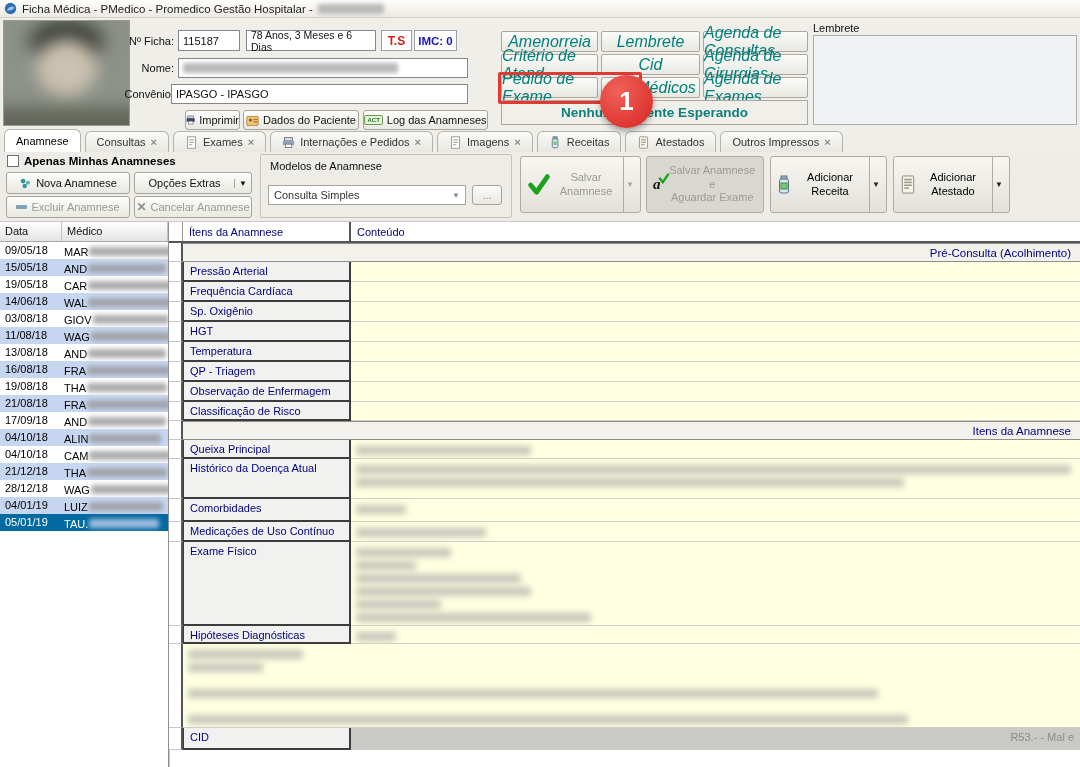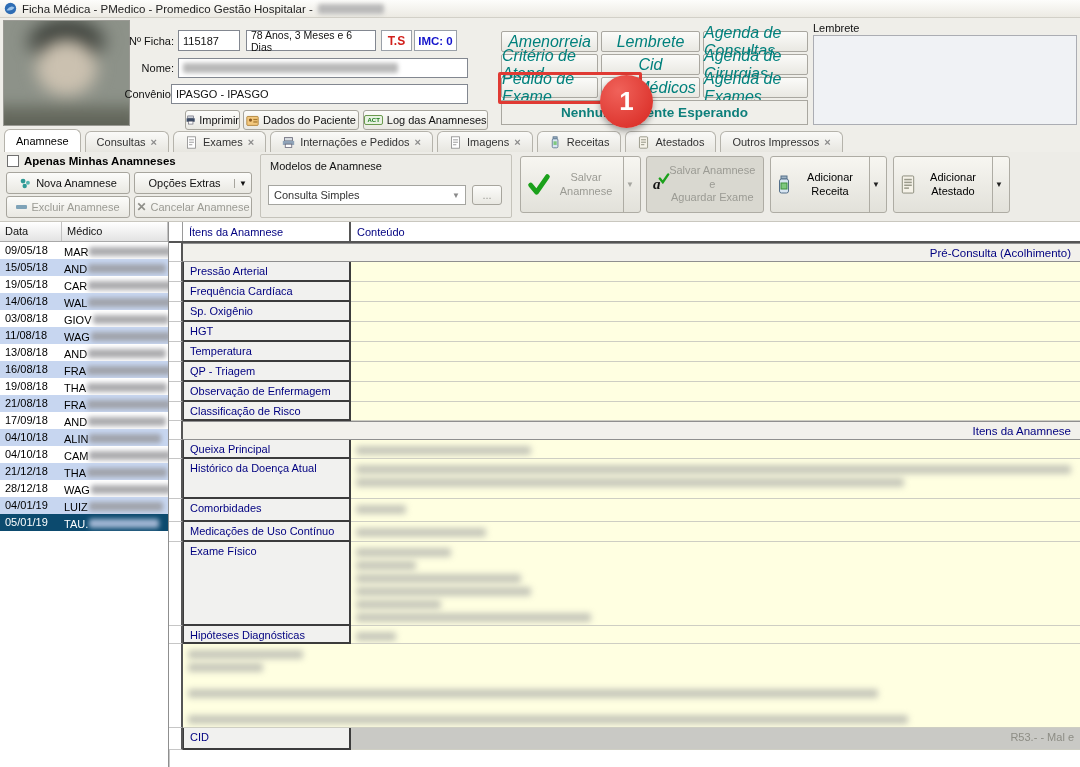--- a/index.html
+++ b/index.html
@@ -71,21 +71,21 @@
   
   .content { position:absolute; left:0; top:222px; width:100%; height:545px; background:#fff; }
 
   .hist { position:absolute; left:0; top:0; width:169px; height:100%; border-right:1px solid #8f8f8f; background:#fff; }
   .hist-head { display:flex; height:20px; background:linear-gradient(#FFFFFF,#E3E3E3); border-bottom:1px solid #A8A8A8; font-size:11px; color:#111; }
   .hist-head div { padding:3px 0 0 5px; border-right:1px solid #C2C2C2; }
   .hc-date { width:62px; flex:0 0 auto; }
   .hc-doc  { flex:1; }
   .hrow { display:flex; height:17px; font-size:11px; color:#000; overflow:hidden; }
   .hrow.alt { background:#C7D6F0; }
-  .hrow.sel { background:#0c4a6e; color:#fff; }
+  .hrow.sel { background:#0369a1; color:#fff; }
   .hrow .hc-date { padding:2px 0 0 5px; }
   .hrow .hc-doc { padding:2px 0 0 2px; white-space:nowrap; display:flex; align-items:center; gap:1px; }
   .namesmudge { display:inline-block; height:9px; background:#97979B; opacity:.8; border-radius:2px; filter:blur(2.5px); flex:0 0 auto; }
   .hrow.sel .namesmudge { background:#C9D3EE; }
 
   .grid { position:absolute; left:169px; top:0; right:0; height:100%; background:#fff; display:flex; flex-direction:column; }
   .grow { display:flex; flex:0 0 auto; }
   .gut { width:14px; flex:0 0 auto; background:#fff; border-right:2px solid #555; border-bottom:1px solid #C6C6C6; }
   .ghead { display:flex; height:21px; border-bottom:2px solid #555; font-size:11px; color:#000080; }
   .ghead .h-items { width:168px; padding:4px 0 0 6px; border-right:2px solid #555; }

